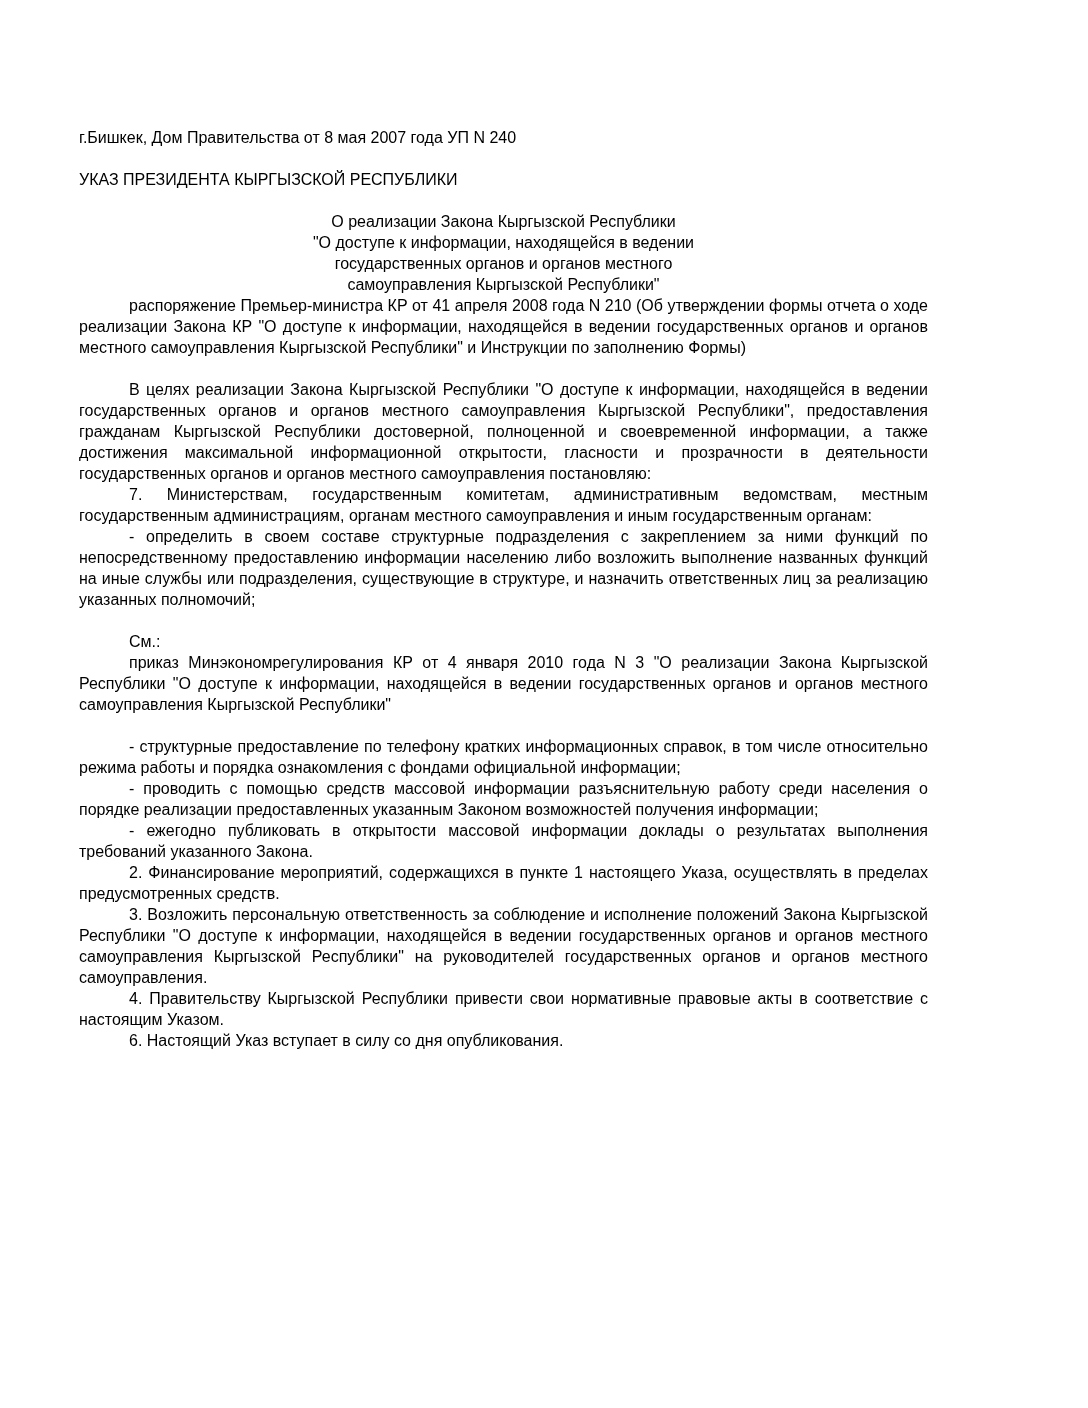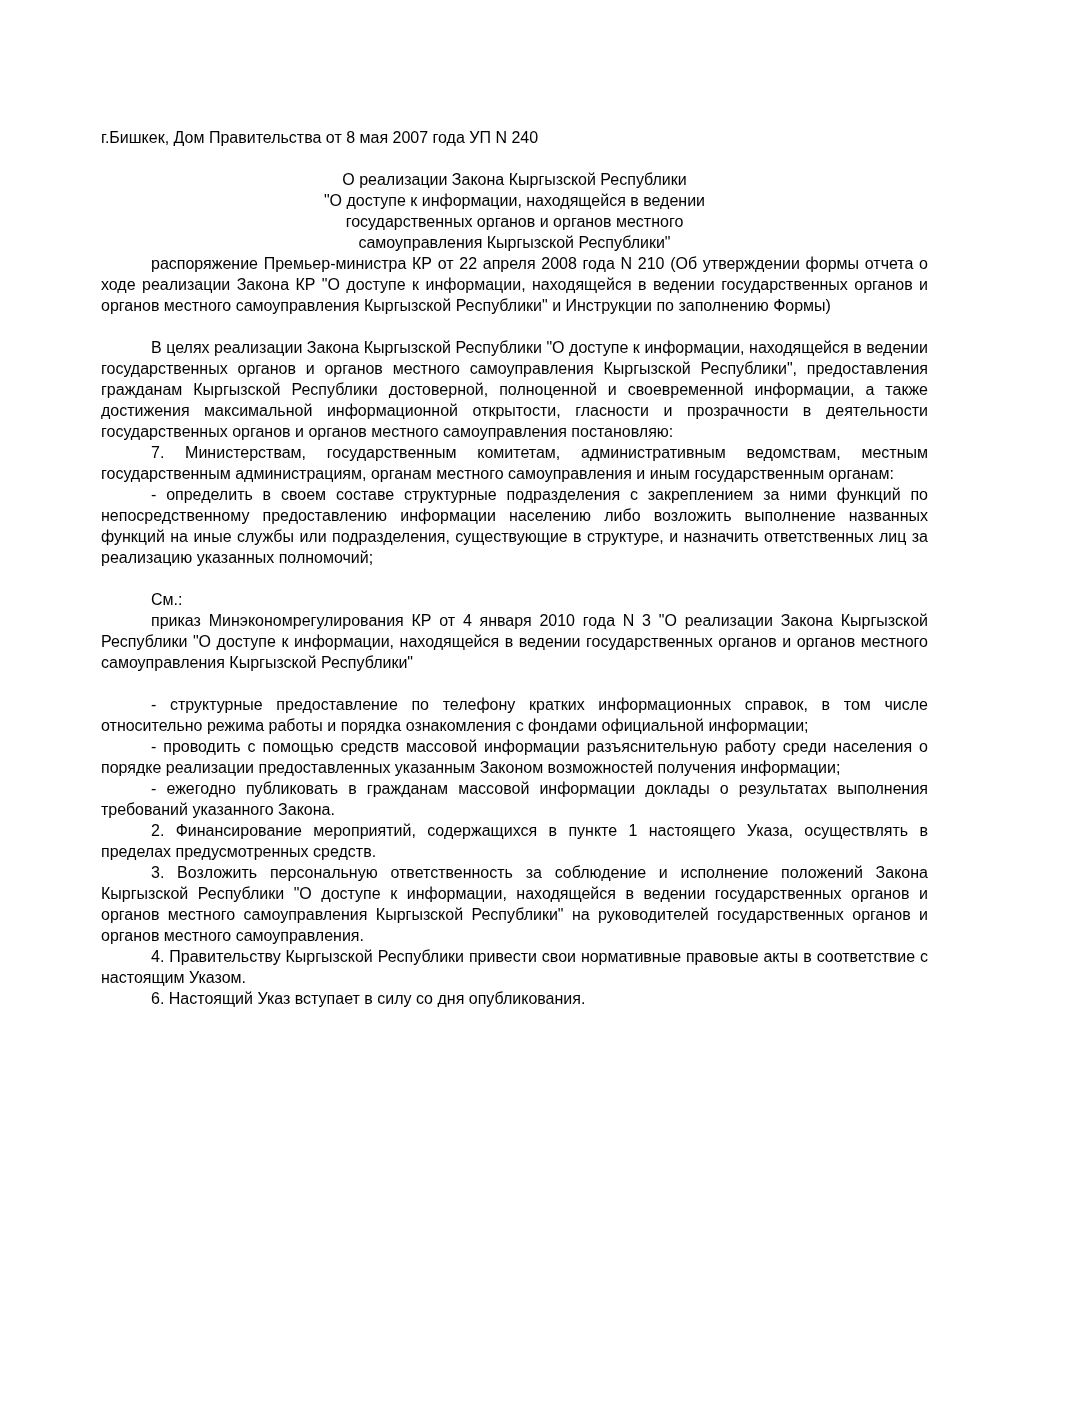--- a/index.html
+++ b/index.html
@@ -10,21 +10,21 @@
   body {
     width: 1088px;
     height: 1408px;
     color: #000000;
     font-family: "Liberation Sans", "DejaVu Sans", sans-serif;
     font-size: 16px;
     line-height: 21px;
     overflow: hidden;
   }
   .page {
-    padding: 127px 160px 20px 101px; 
+    padding: 127px 160px 20px 79px; 
   }
   .page p {
     margin: 0;
     padding: 0;
   }
   .gap {
     margin-top: 21px !important;
   }
   .para {
     text-align: justify;
@@ -41,44 +41,45 @@
     text-align: left;
   }
 </style>
 </head>
 <body>
 
 <div class="page">
 
   <p class="plain">г.Бишкек, Дом Правительства от 8 мая 2007 года УП N 240</p>
 
+  <p class="plain gap">УКАЗ ПРЕЗИДЕНТА КЫРГЫЗСКОЙ РЕСПУБЛИКИ</p>
 
   <p class="subject gap">О реализации Закона Кыргызской Республики
 "О доступе к информации, находящейся в ведении
 государственных органов и органов местного
 самоуправления Кыргызской Республики"</p>
 
 
-  <p class="para">распоряжение Премьер-министра КР от 22 апреля 2008 года N 210 (Об утверждении формы отчета о ходе реализации Закона КР "О доступе к информации, находящейся в ведении государственных органов и органов местного самоуправления Кыргызской Республики" и Инструкции по заполнению Формы)</p>
+  <p class="para">распоряжение Премьер-министра КР от 41 апреля 2008 года N 210 (Об утверждении формы отчета о ходе реализации Закона КР "О доступе к информации, находящейся в ведении государственных органов и органов местного самоуправления Кыргызской Республики" и Инструкции по заполнению Формы)</p>
 
   <p class="para gap">В целях реализации Закона Кыргызской Республики "О доступе к информации, находящейся в ведении государственных органов и органов местного самоуправления Кыргызской Республики", предоставления гражданам Кыргызской Республики достоверной, полноценной и своевременной информации, а также достижения максимальной информационной открытости, гласности и прозрачности в деятельности государственных органов и органов местного самоуправления постановляю:</p>
 
   <p class="para">7. Министерствам, государственным комитетам, административным ведомствам, местным государственным администрациям, органам местного самоуправления и иным государственным органам:</p>
 
   <p class="para">- определить в своем составе структурные подразделения с закреплением за ними функций по непосредственному предоставлению информации населению либо возложить выполнение названных функций на иные службы или подразделения, существующие в структуре, и назначить ответственных лиц за реализацию указанных полномочий;</p>
 
   <p class="label gap">См.:</p>
 
   <p class="para">приказ Минэкономрегулирования КР от 4 января 2010 года N 3 "О реализации Закона Кыргызской Республики "О доступе к информации, находящейся в ведении государственных органов и органов местного самоуправления Кыргызской Республики"</p>
 
   <p class="para gap">- структурные предоставление по телефону кратких информационных справок, в том числе относительно режима работы и порядка ознакомления с фондами официальной информации;</p>
 
   <p class="para">- проводить с помощью средств массовой информации разъяснительную работу среди населения о порядке реализации предоставленных указанным Законом возможностей получения информации;</p>
 
-  <p class="para">- ежегодно публиковать в гражданам массовой информации доклады о результатах выполнения требований указанного Закона.</p>
+  <p class="para">- ежегодно публиковать в открытости массовой информации доклады о результатах выполнения требований указанного Закона.</p>
 
   <p class="para">2. Финансирование мероприятий, содержащихся в пункте 1 настоящего Указа, осуществлять в пределах предусмотренных средств.</p>
 
   <p class="para">3. Возложить персональную ответственность за соблюдение и исполнение положений Закона Кыргызской Республики "О доступе к информации, находящейся в ведении государственных органов и органов местного самоуправления Кыргызской Республики" на руководителей государственных органов и органов местного самоуправления.</p>
 
   <p class="para">4. Правительству Кыргызской Республики привести свои нормативные правовые акты в соответствие с настоящим Указом.</p>
 
 
   <p class="para">6. Настоящий Указ вступает в силу со дня опубликования.</p>
 

